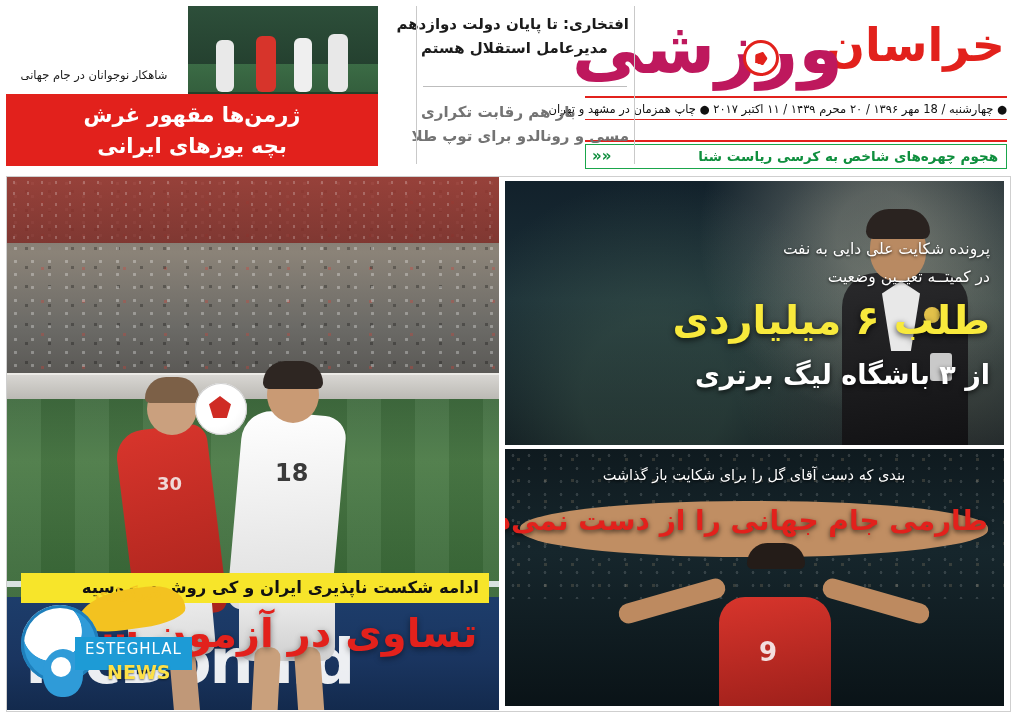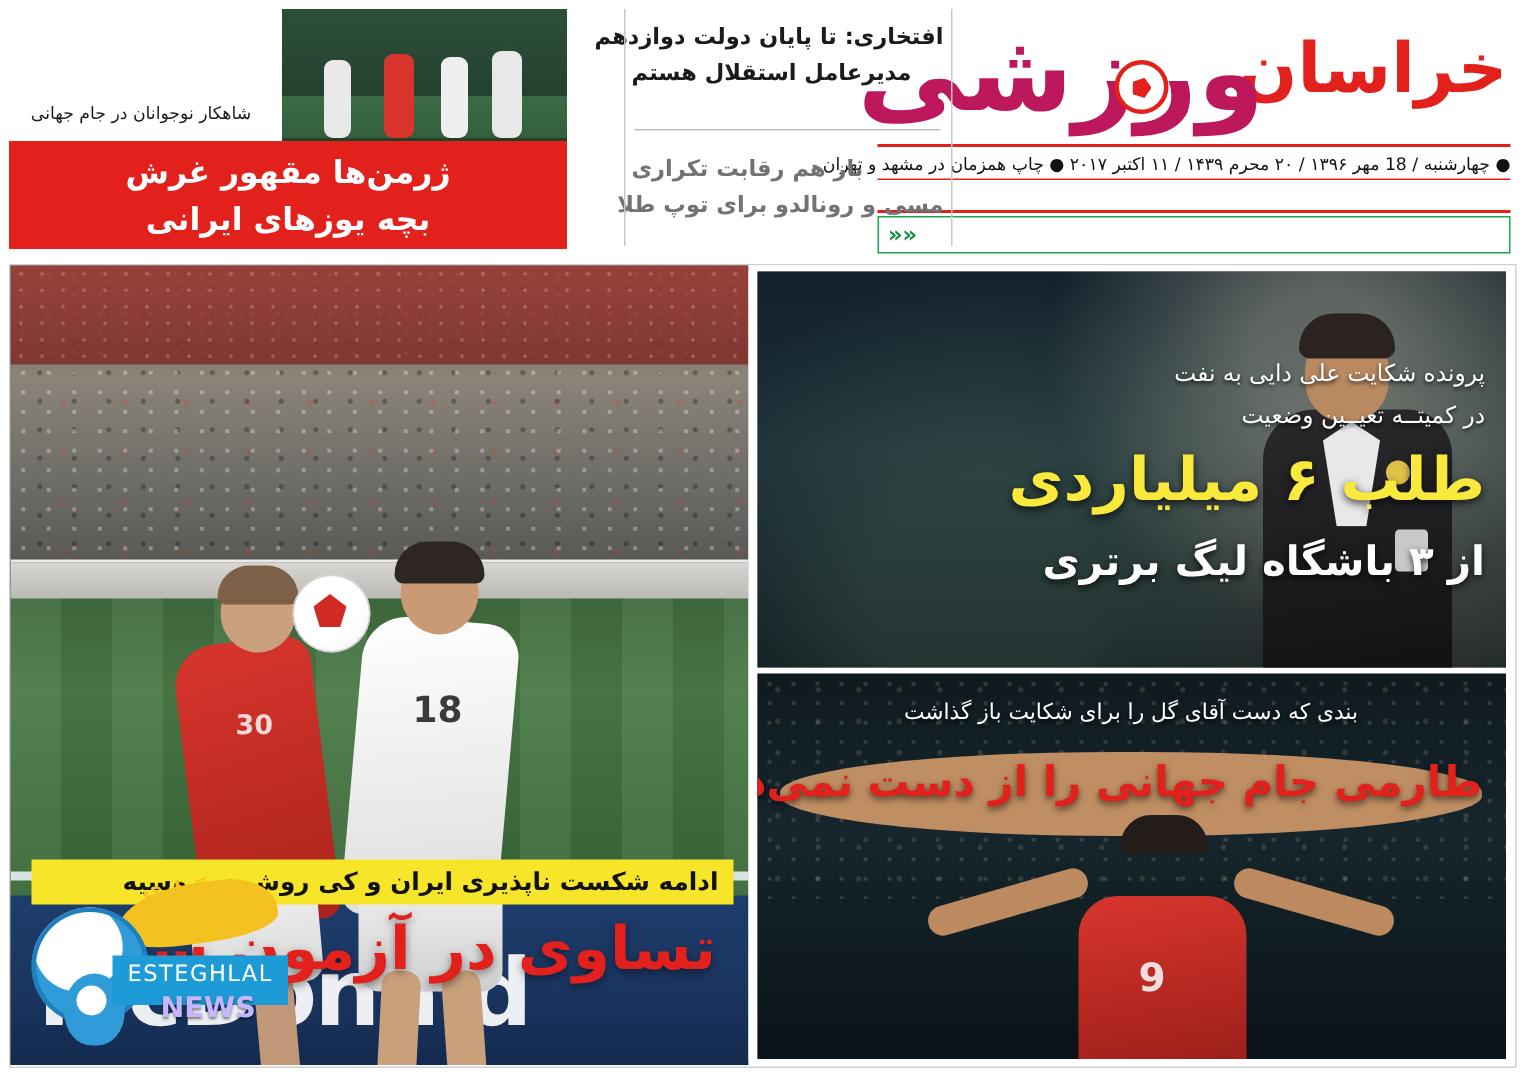--- a/index.html
+++ b/index.html
@@ -430,21 +430,21 @@
     transform: rotate(-8deg);
   }
   .wm-esteghlal {
     position: absolute; left: 58px; top: 60px;
     background: #1d9bd6; color: #fff;
     font-size: 15px; font-weight: normal;
     padding: 3px 10px 12px; letter-spacing: 1px;
   }
   .wm-news {
     position: absolute; left: 90px; top: 84px;
-    color: #c4b5fd; font-size: 19px; font-weight: bold;
+    color: #fde047; font-size: 19px; font-weight: bold;
     text-shadow: 0 1px 2px rgba(0,0,0,.5);
   }
   .wm-fa {
     position: absolute; left: 78px; top: 8px;
     color: #f3c220; font-size: 14px; font-weight: bold;
     direction: rtl;
     text-align: right;
   }
 
   
@@ -620,20 +620,21 @@
         <span class="logo-khorasan">خراسان</span>
         <span class="logo-varzeshi">ورزشی</span>
         <span class="logo-ball"></span>
       </div>
       <div class="logo-rule-top"></div>
       <div class="logo-date">● چهارشنبه / 18 مهر ۱۳۹۶ / ۲۰ محرم ۱۴۳۹ / ۱۱ اکتبر ۲۰۱۷ ● چاپ همزمان در مشهد و تهران</div>
       <div class="logo-rule-mid"></div>
       <div class="logo-rule-bot"></div>
 
       <div class="green-strip">
+        <div class="green-strip-text">هجوم چهره‌های شاخص به کرسی ریاست شنا</div>
         <div class="green-strip-arrows">««</div>
       </div>
     </div>
 
     <div class="hdr-divider-v" style="right:382px;"></div>
 
     <div class="mid-col">
       <div class="teaser teaser-a">
         <div class="teaser-line">افتخاری: تا پایان دولت دوازدهم</div>
         <div class="teaser-line">مدیرعامل استقلال هستم</div>

